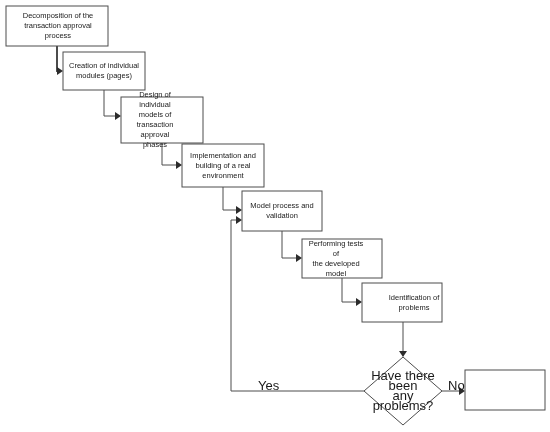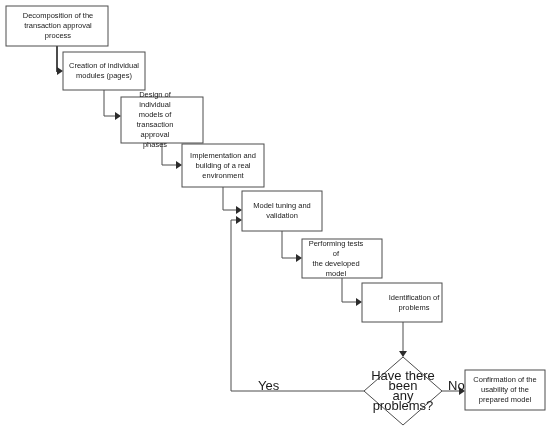--- a/index.html
+++ b/index.html
@@ -165,33 +165,30 @@
 
   <div class="node-label" style="left:121px; top:97px; width:68px; height:46px;border-radius:15px;">Design of individual
 models of
 transaction approval
 phases</div>
 
   <div class="node-label" style="left:182px; top:144px; width:82px; height:43px;">Implementation and
 building of a real
 environment</div>
 
-  <div class="node-label" style="left:242px; top:191px; width:80px; height:40px;">Model tuning and
+  <div class="node-label" style="left:242px; top:191px; width:80px; height:40px;">Model process and
 validation</div>
 
   <div class="node-label" style="left:302px; top:239px; width:68px; height:39px;">Performing tests of
 the developed model</div>
 
   <div class="node-label" style="left:362px; top:283px; width:80px; height:39px;margin-left:12px;">Identification of
 problems</div>
 
   <div class="node-label diamond-label" style="left:361px; top:371px; width:84px; height:40px;">Have there been
 any problems?</div>
 
-  <div class="node-label" style="left:465px; top:370px; width:80px; height:40px;">Confirmation of the
-usability of the
-prepared model</div>
 
   <div class="edge-label" style="left:258px; top:381px;">Yes</div>
 
   <div class="edge-label" style="left:448px; top:381px;text-align:right;">No</div>
 
 </div>
 
 </body></html>

